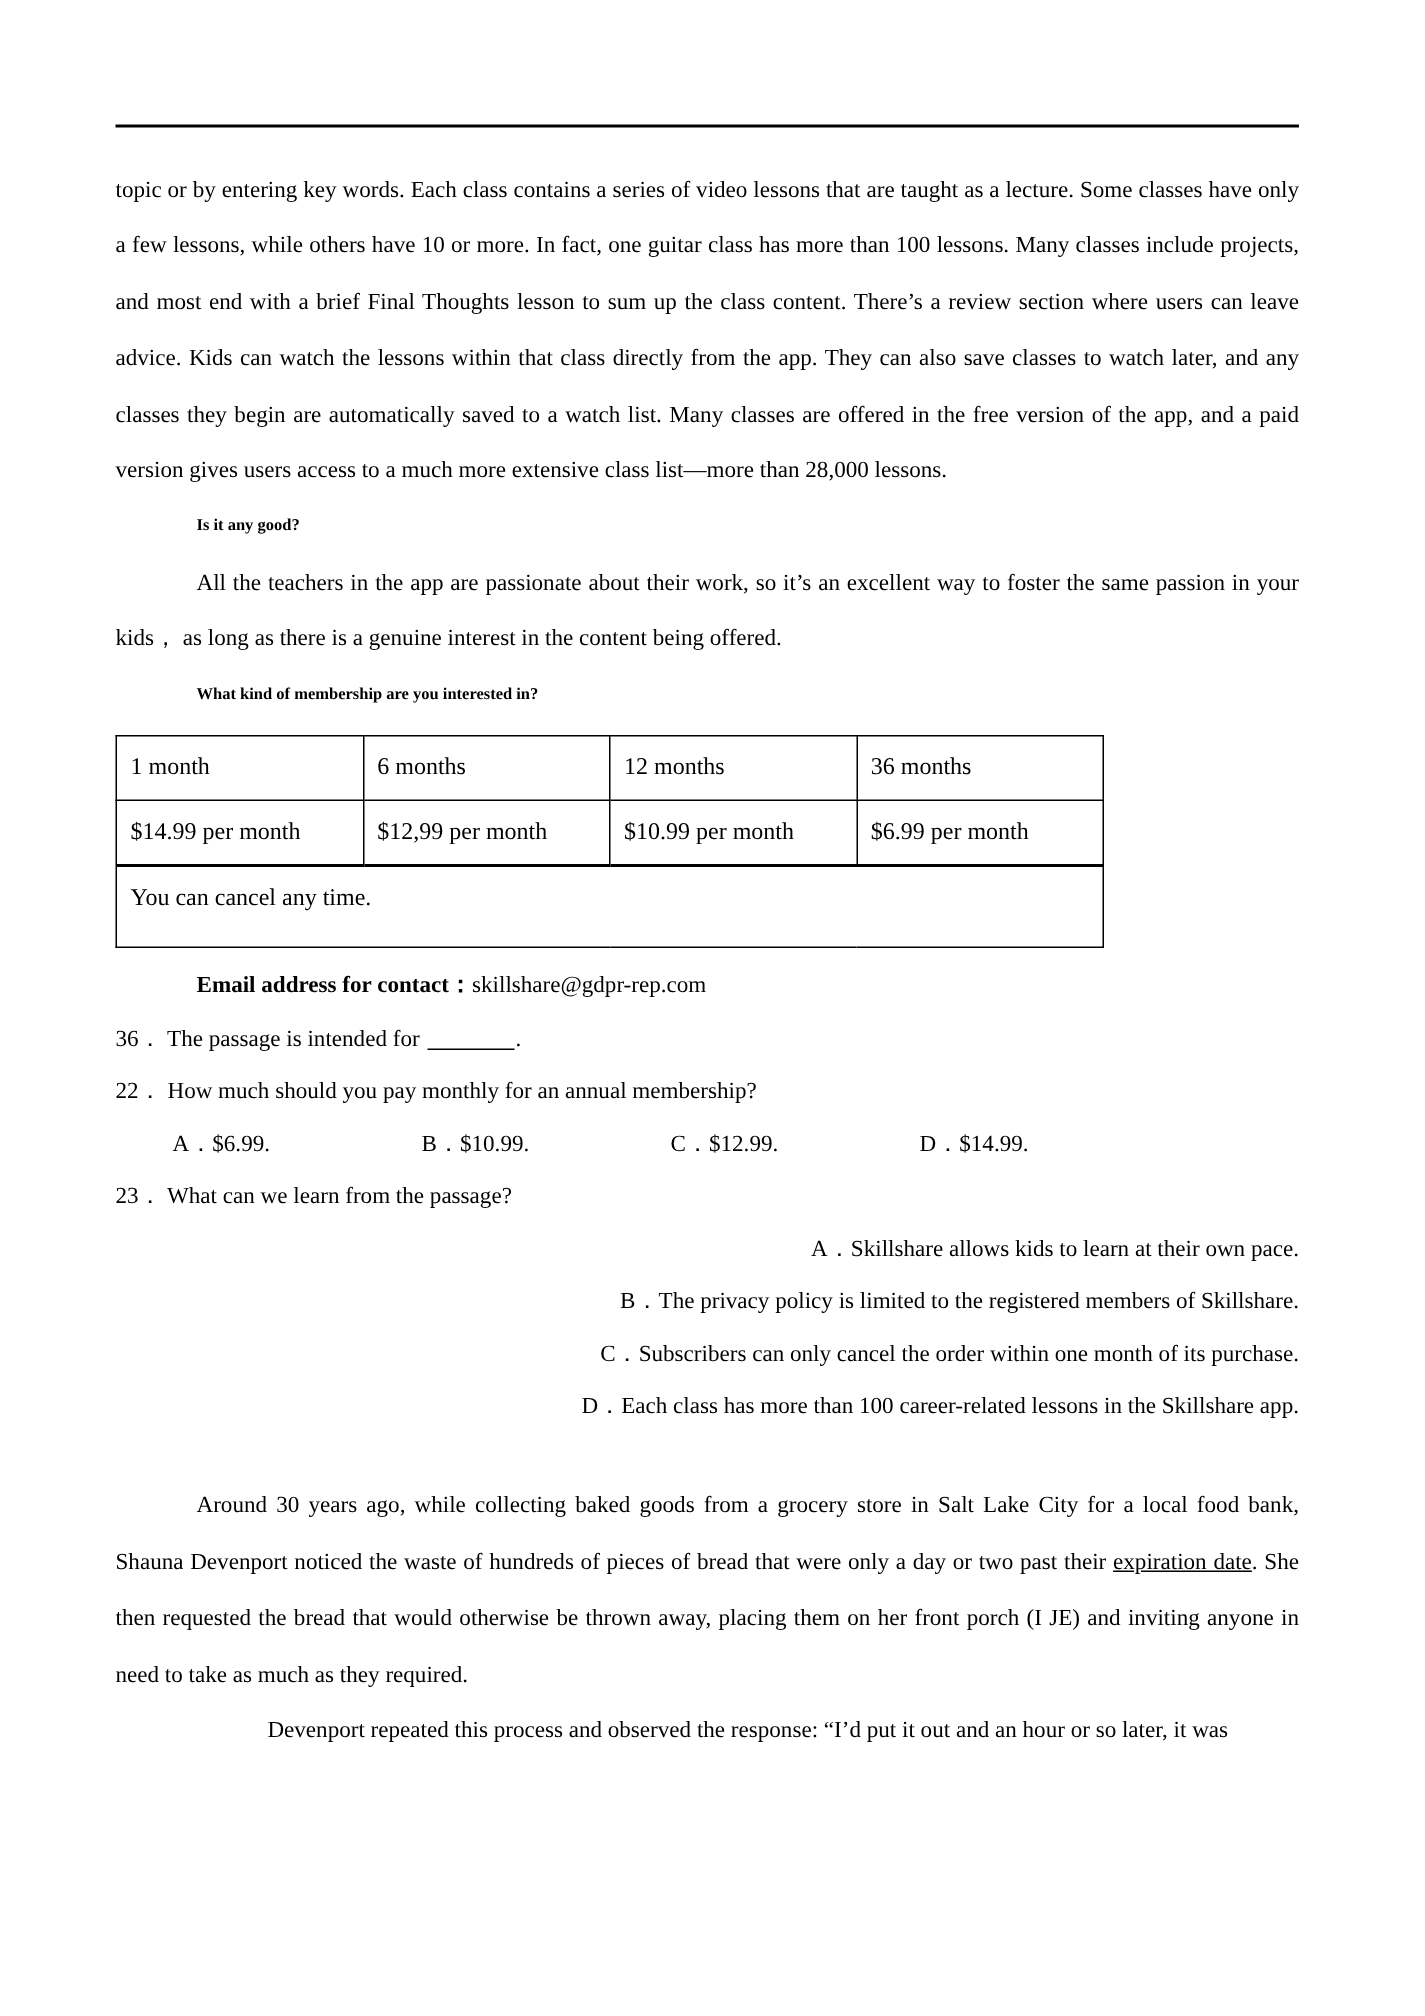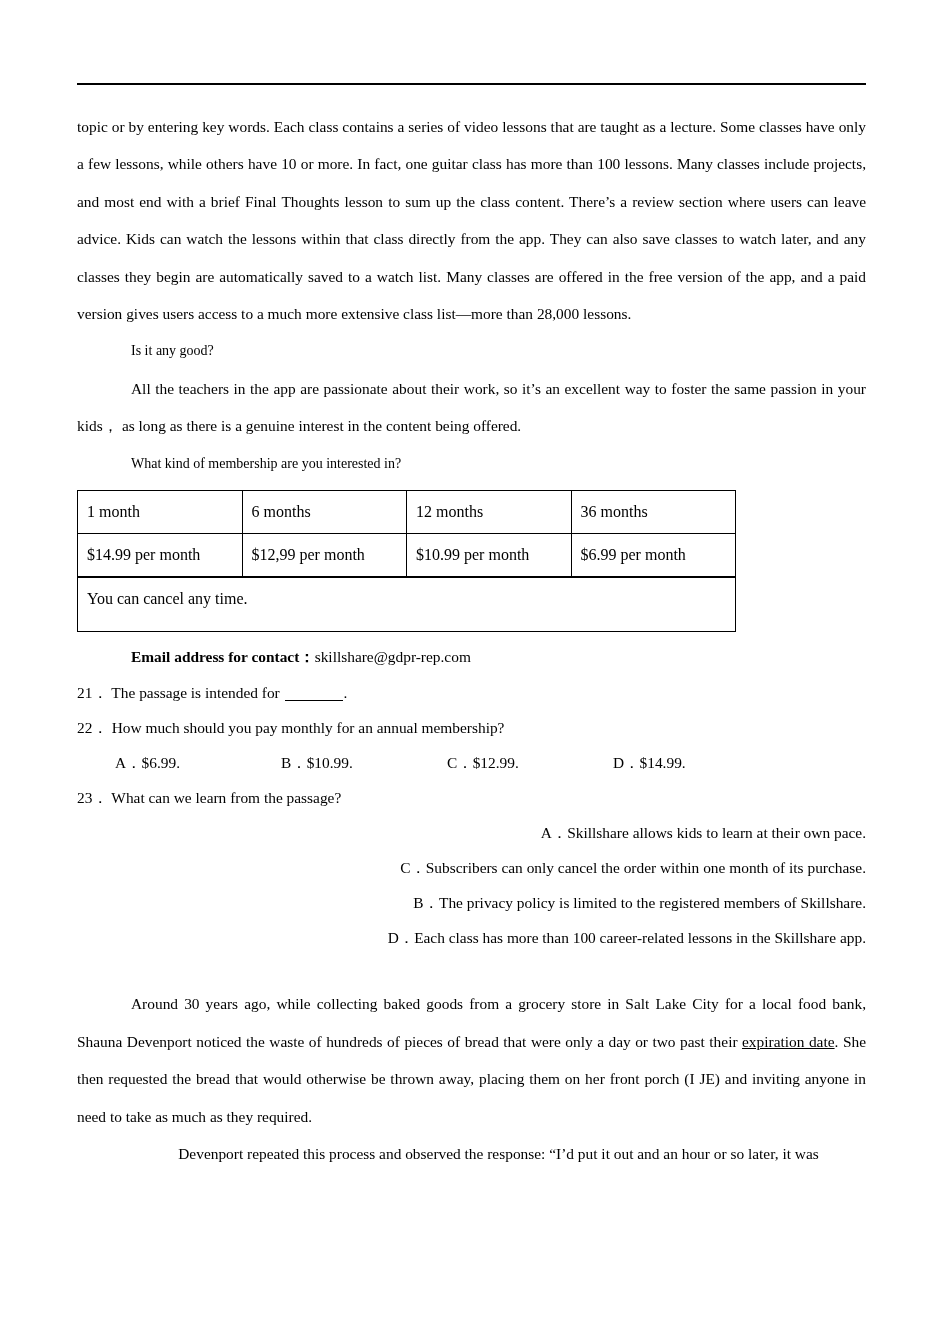--- a/index.html
+++ b/index.html
@@ -46,23 +46,23 @@
   }
   p.para.indent {
     text-indent: 54px;
   }
   p.para.last-left {
     text-align: center;
   }
 
   h4.subhead {
     margin: 0;
-    font-size: 14px;
+    font-size: 11px;
     line-height: 37.4px;
-    font-weight: normal;
+    font-weight: bold;
     text-indent: 54px;
     text-align: left;
   }
 
   u.underline-term {
     text-decoration: underline;
     text-underline-offset: 1px;
   }
 
   
@@ -187,44 +187,44 @@
           </tr>
         </tbody>
       </table>
     </div>
 
     <p class="contact-line">
       <span class="contact-label">Email address for contact</span><span class="contact-sep">：</span><span class="contact-email">skillshare@gdpr-rep.com</span>
     </p>
 
     <div class="question">
-      <span class="q-num">21．</span>
+      <span class="q-num">36．</span>
       <span class="q-stem">The passage is intended for </span><span class="blank-rule"></span><span>.</span>
     </div>
 
     <div class="question">
       <span class="q-num">22．</span>
       <span class="q-stem">How much should you pay monthly for an annual membership?</span>
     </div>
     <div class="options-row cols4b">
       <span class="opt"><span class="opt-letter">A．</span><span class="opt-text">$6.99.</span></span><span class="opt"><span class="opt-letter">B．</span><span class="opt-text">$10.99.</span></span><span class="opt"><span class="opt-letter">C．</span><span class="opt-text">$12.99.</span></span><span class="opt"><span class="opt-letter">D．</span><span class="opt-text">$14.99.</span></span>
     </div>
 
     <div class="question">
       <span class="q-num">23．</span>
       <span class="q-stem">What can we learn from the passage?</span>
     </div>
     <div class="option-line">
       <span class="opt-letter">A．</span><span class="opt-text">Skillshare allows kids to learn at their own pace.</span>
     </div>
     <div class="option-line">
+      <span class="opt-letter">B．</span><span class="opt-text">The privacy policy is limited to the registered members of Skillshare.</span>
+    </div>
+    <div class="option-line">
       <span class="opt-letter">C．</span><span class="opt-text">Subscribers can only cancel the order within one month of its purchase.</span>
-    </div>
-    <div class="option-line">
-      <span class="opt-letter">B．</span><span class="opt-text">The privacy policy is limited to the registered members of Skillshare.</span>
     </div>
     <div class="option-line">
       <span class="opt-letter">D．</span><span class="opt-text">Each class has more than 100 career-related lessons in the Skillshare app.</span>
     </div>
 
     <div class="gap-block"></div>
 
     <div class="passage2">
       <p class="para indent"><span>Around 30 years ago, while collecting baked goods from a grocery store in Salt Lake City for a local food bank, Shauna Devenport noticed the waste of hundreds of pieces of bread that were only a day or two past their </span><u class="underline-term">expiration date</u><span>. She then requested the bread that would otherwise be thrown away, placing them on her front porch (I JE) and inviting anyone in need to take as much as they required.</span></p>
       <p class="para indent last-left">Devenport repeated this process and observed the response: “I’d put it out and an hour or so later, it was</p>

